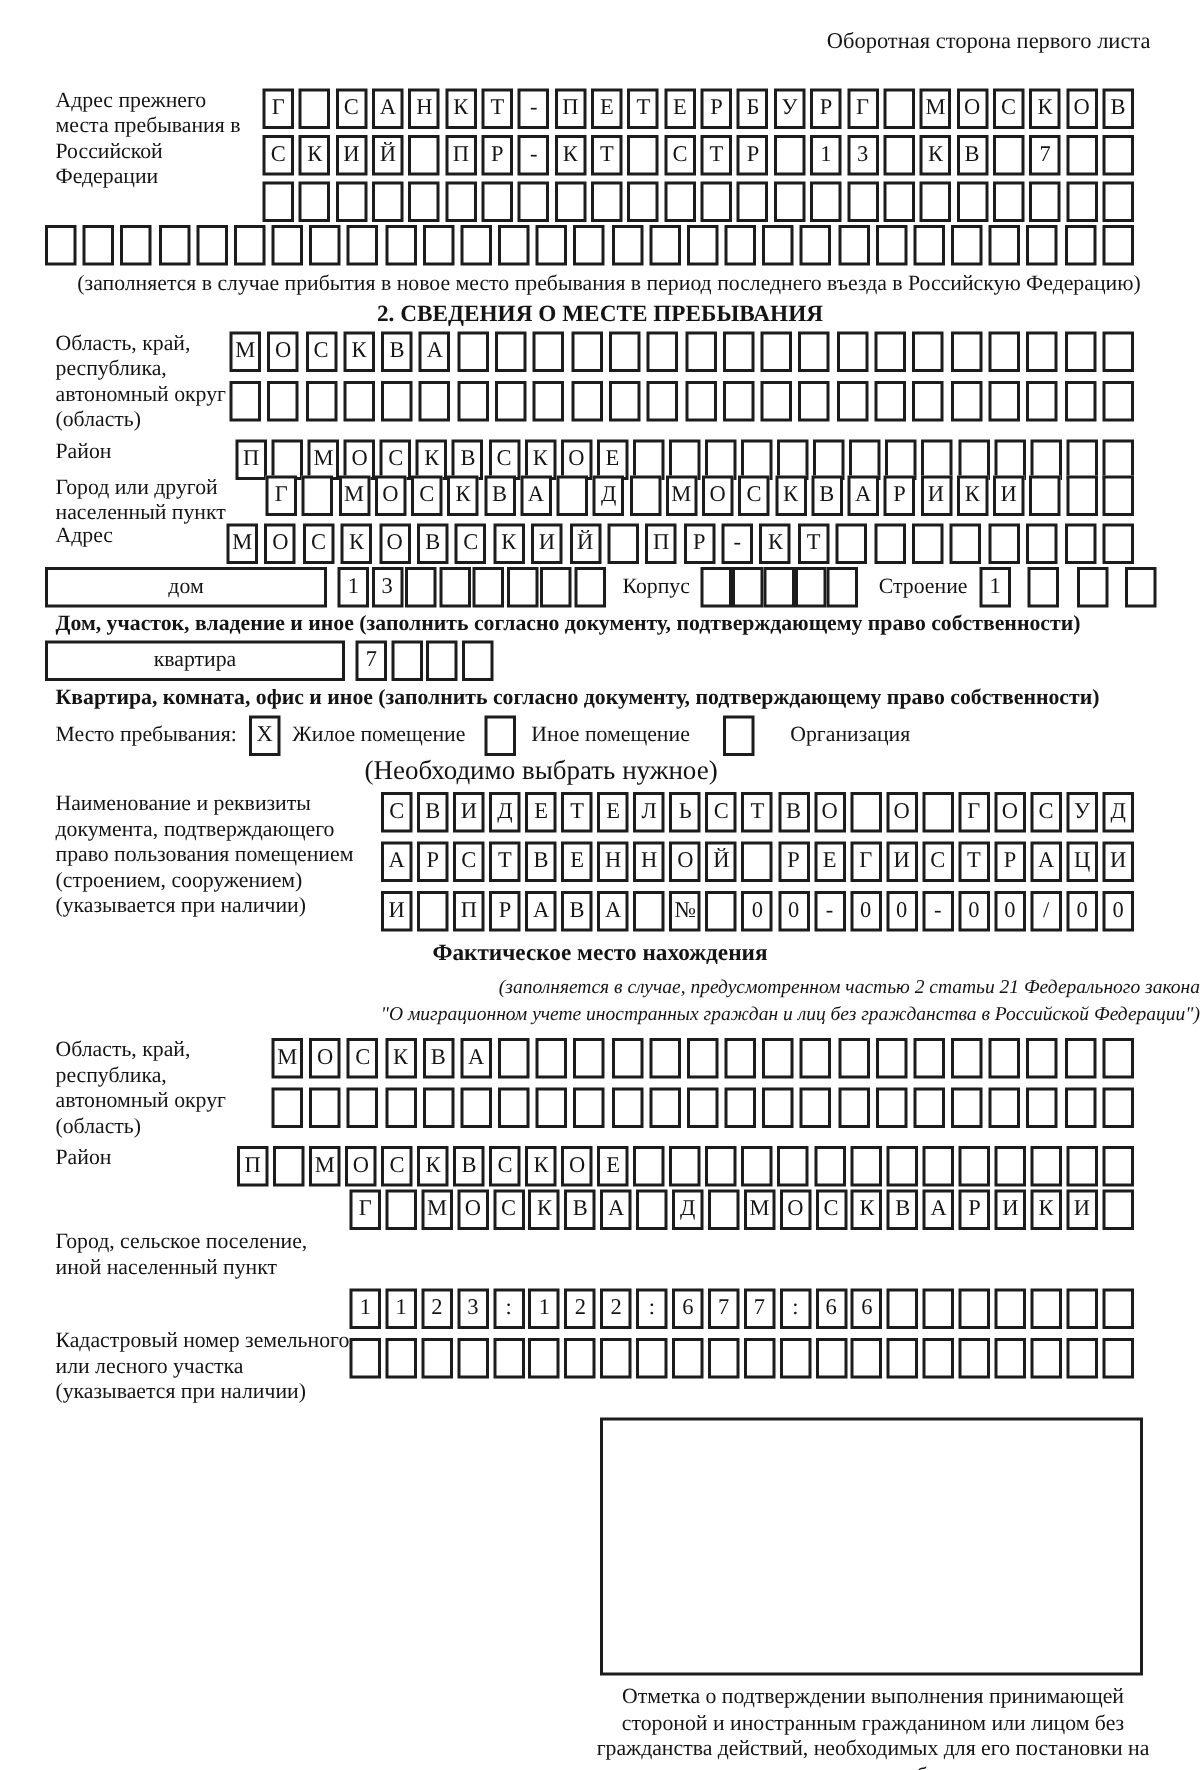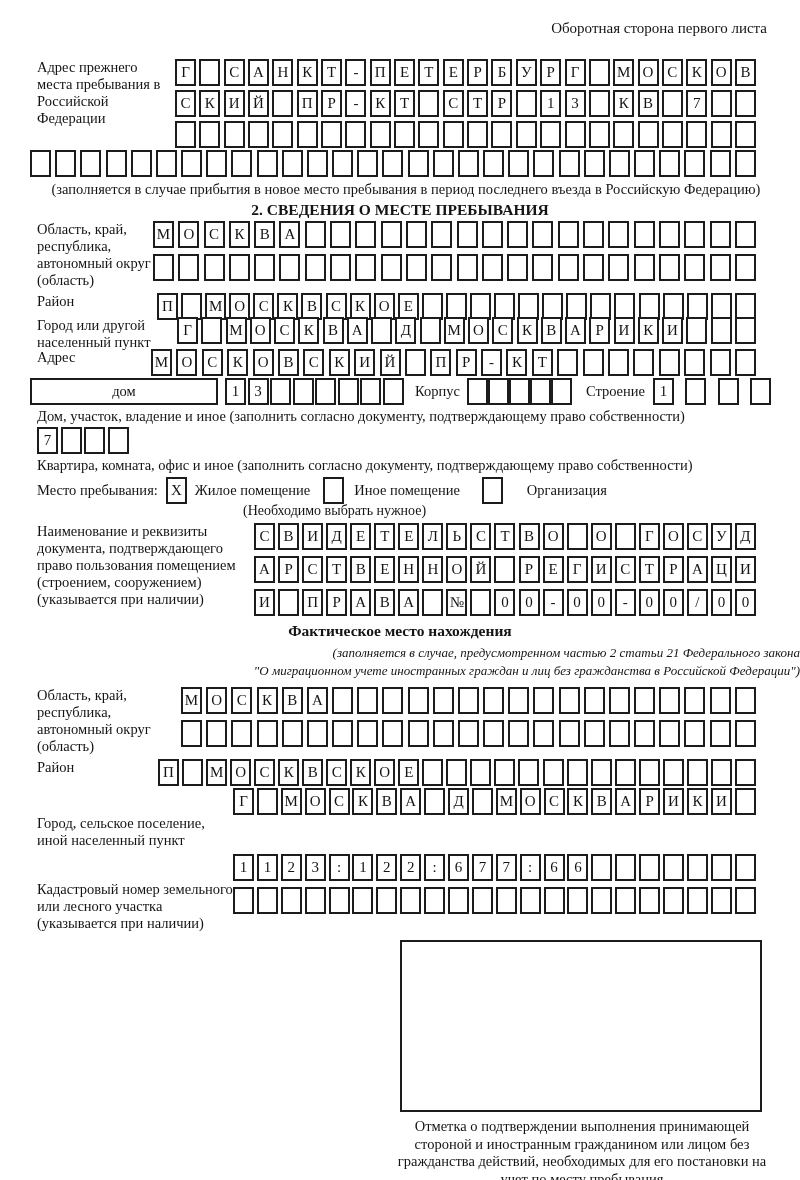--- a/index.html
+++ b/index.html
@@ -10,39 +10,39 @@
   .flabel{font-size:14.5px;line-height:17px;flex:none;}
   .rows{display:flex;flex-direction:column;gap:4px;}
   .rows6{display:flex;flex-direction:column;gap:6px;}
   .cellrow{display:flex;justify-content:space-between;flex:none;}
   .cell{width:21px;height:27px;border:2px solid #1c1c1c;box-sizing:border-box;flex:none;
         display:flex;align-items:center;justify-content:center;font-size:15px;line-height:1;background:#fff;}
   .widebox{height:27px;border:2px solid #1c1c1c;box-sizing:border-box;flex:none;
         display:flex;align-items:center;justify-content:center;font-size:14.5px;background:#fff;}
   .inlbl{font-size:14.5px;white-space:nowrap;flex:none;}
   .note-center{text-align:center;font-size:14.5px;line-height:17px;margin-top:4px;padding-left:12px;}
-  .note-left{margin-left:37px;font-size:14.5px;line-height:17px;margin-top:3px;}
+  .note-left{margin-left:37px;font-size:14.5px;line-height:17px;margin-top:3px;font-weight:bold;}
   .sec-title{text-align:center;font-weight:bold;font-size:15.5px;margin-top:3px;}
   .w138{width:138px;} .w116{width:116px;} .w120{width:120px;} .w140{width:140px;} .w114{width:114px;}
   .w217{width:217px;} .w144{width:144px;} .w121{width:121px;} .w196{width:196px;margin-top:27px;}
   .r581{width:581px;} .r726{width:726px;} .r603{width:603px;} .r599{width:599px;} .r579{width:579px;}
   .r605{width:605px;} .r502{width:502px;} .r575{width:575px;} .r598{width:598px;} .r523{width:523px;}
   .r179{width:179px;} .r100{width:100px;} .r118{width:118px;} .r92{width:92px;} .ml7{margin-left:7px;} .ml8{margin-left:8px;} .ml10{margin-left:10px;}
   .ml11{margin-left:11px;} .ml13{margin-left:13px;} .ml19{margin-left:19px;}
   .ml22{margin-left:22px;} .ml24{margin-left:24px;}
   .prev{margin-top:22px;}
   .overflow{margin-left:30px;margin-top:2px;}
   .b-region{margin-top:2px;}
   .b-district{margin-top:4px;}
   .b-city{margin-top:-3px;}
   .b-street{margin-top:-2px;}
   .houserow{display:flex;align-items:center;margin-left:30px;margin-top:2px;}
   .aptrow{display:flex;align-items:center;margin-left:30px;margin-top:2px;}
   .stayrow{display:flex;align-items:center;margin-left:37px;margin-top:3px;height:27px;}
-  .staynote{margin-left:243px;font-size:14px;margin-top:-1px;}
+  .staynote{margin-left:243px;font-size:18px;margin-top:-1px;}
   .b-doc{margin-top:4px;}
   .fact-title{margin-top:6px;}
   .fact-note{text-align:right;font-size:13px;line-height:17.5px;margin-top:4px;font-style:italic;}
   .b-fregion{margin-top:8px;}
   .b-fdistrict{margin-top:4px;}
   .b-fcity{margin-top:2px;}
   .b-cadastre{margin-top:5px;}
   .stampbox{width:362px;height:172px;border:2px solid #1c1c1c;box-sizing:border-box;margin-left:400px;margin-top:8px;background:#fff;}
   .stampcaption{width:380px;margin-left:392px;text-align:center;font-size:14.5px;line-height:17.5px;margin-top:6px;}
 </style>
@@ -344,20 +344,21 @@
     <div class="cellrow r118 ml8">
         <div class="cell">1</div>
         <div class="cell"></div>
         <div class="cell"></div>
         <div class="cell"></div>
       </div>
   </div>
   <div class="note-left">Дом, участок, владение и иное (заполнить согласно документу, подтверждающему право собственности)</div>
 
   <div class="aptrow">
+    <div class="widebox" style="width:200px">квартира</div>
     <div class="cellrow r92 ml7">
         <div class="cell">7</div>
         <div class="cell"></div>
         <div class="cell"></div>
         <div class="cell"></div>
       </div>
   </div>
   <div class="note-left">Квартира, комната, офис и иное (заполнить согласно документу, подтверждающему право собственности)</div>
 
   <div class="stayrow">

